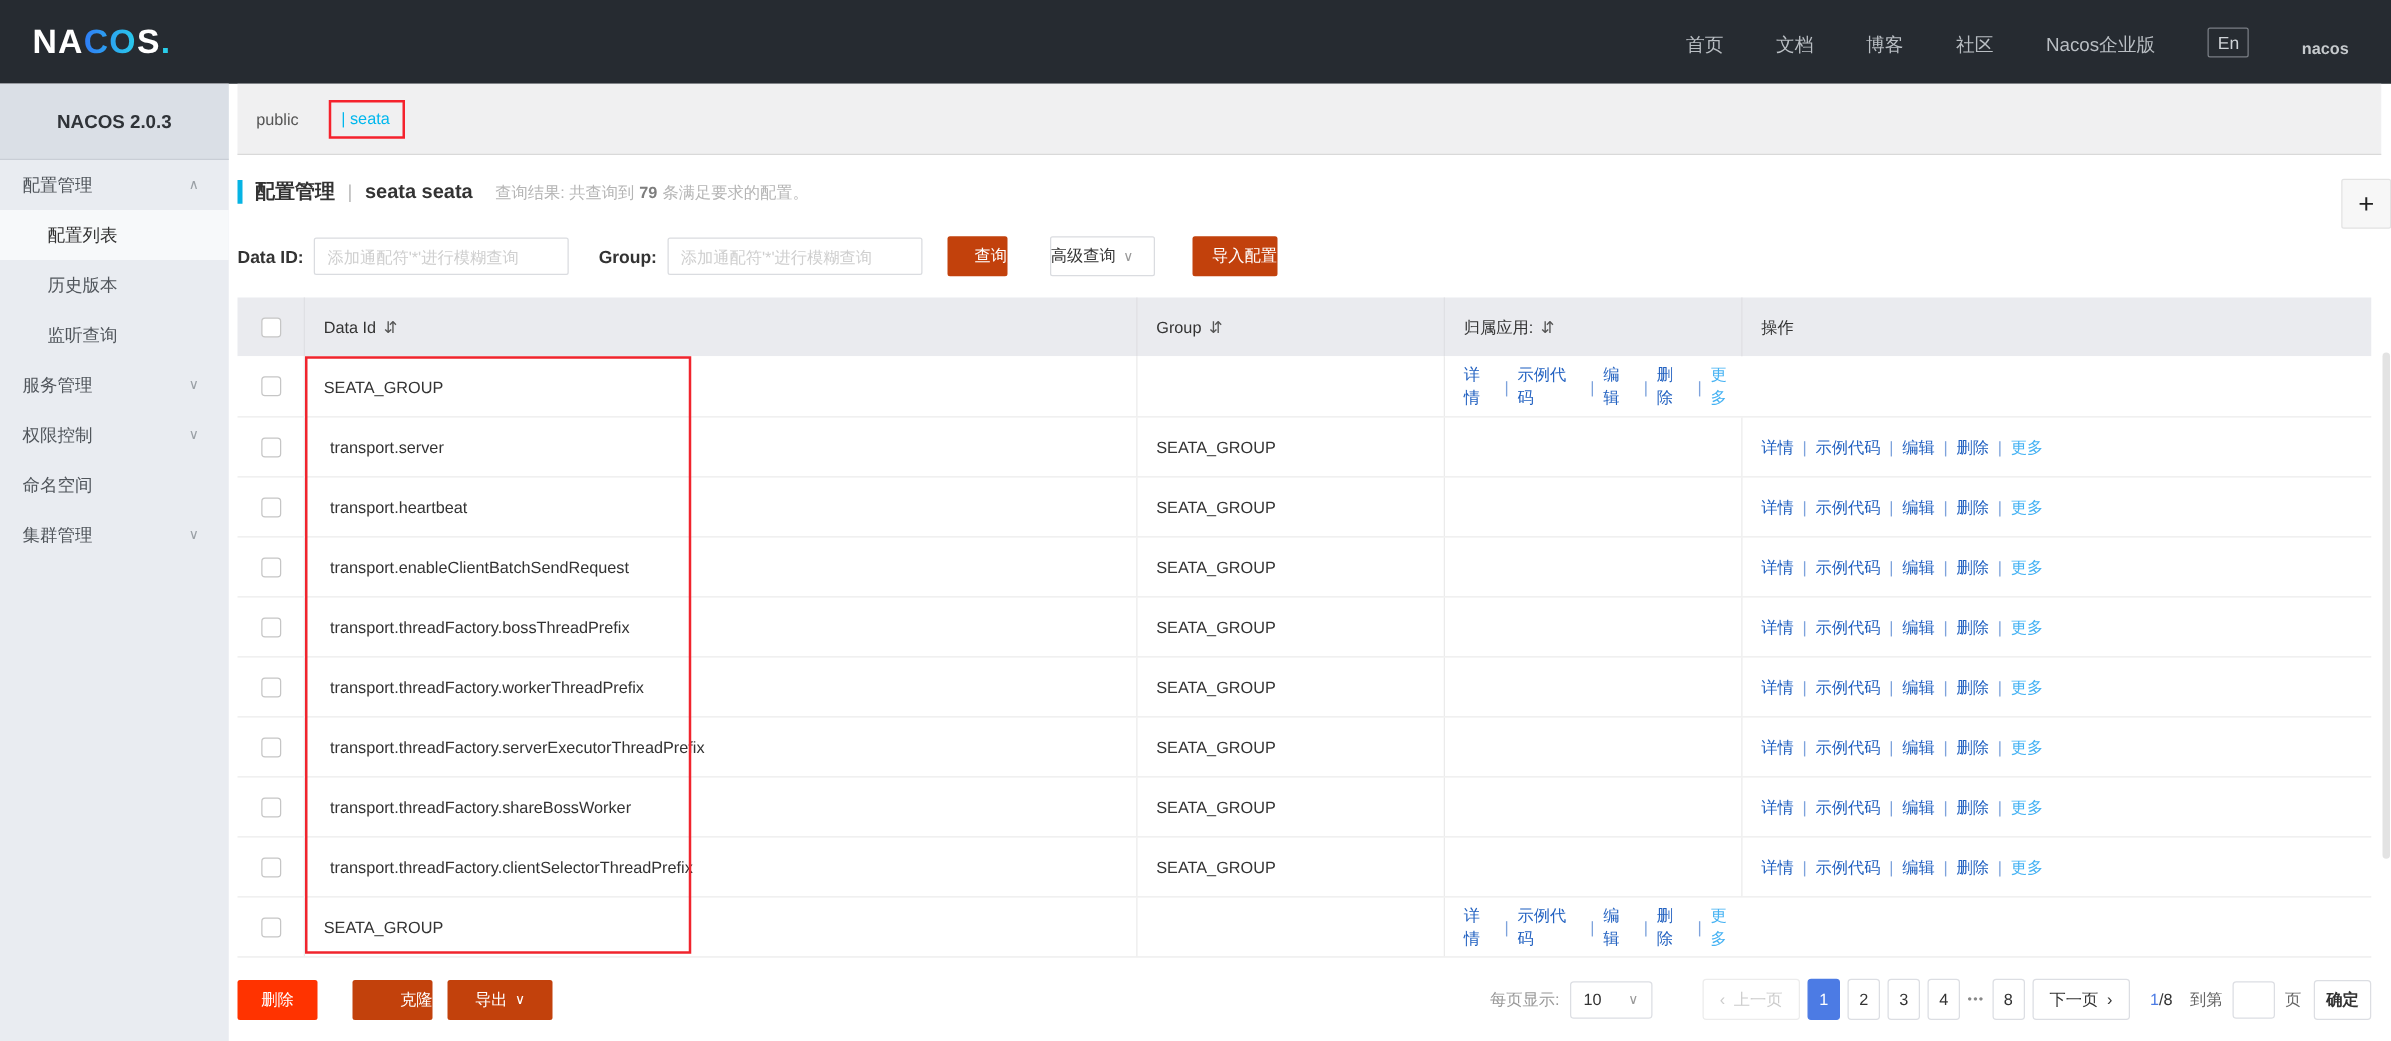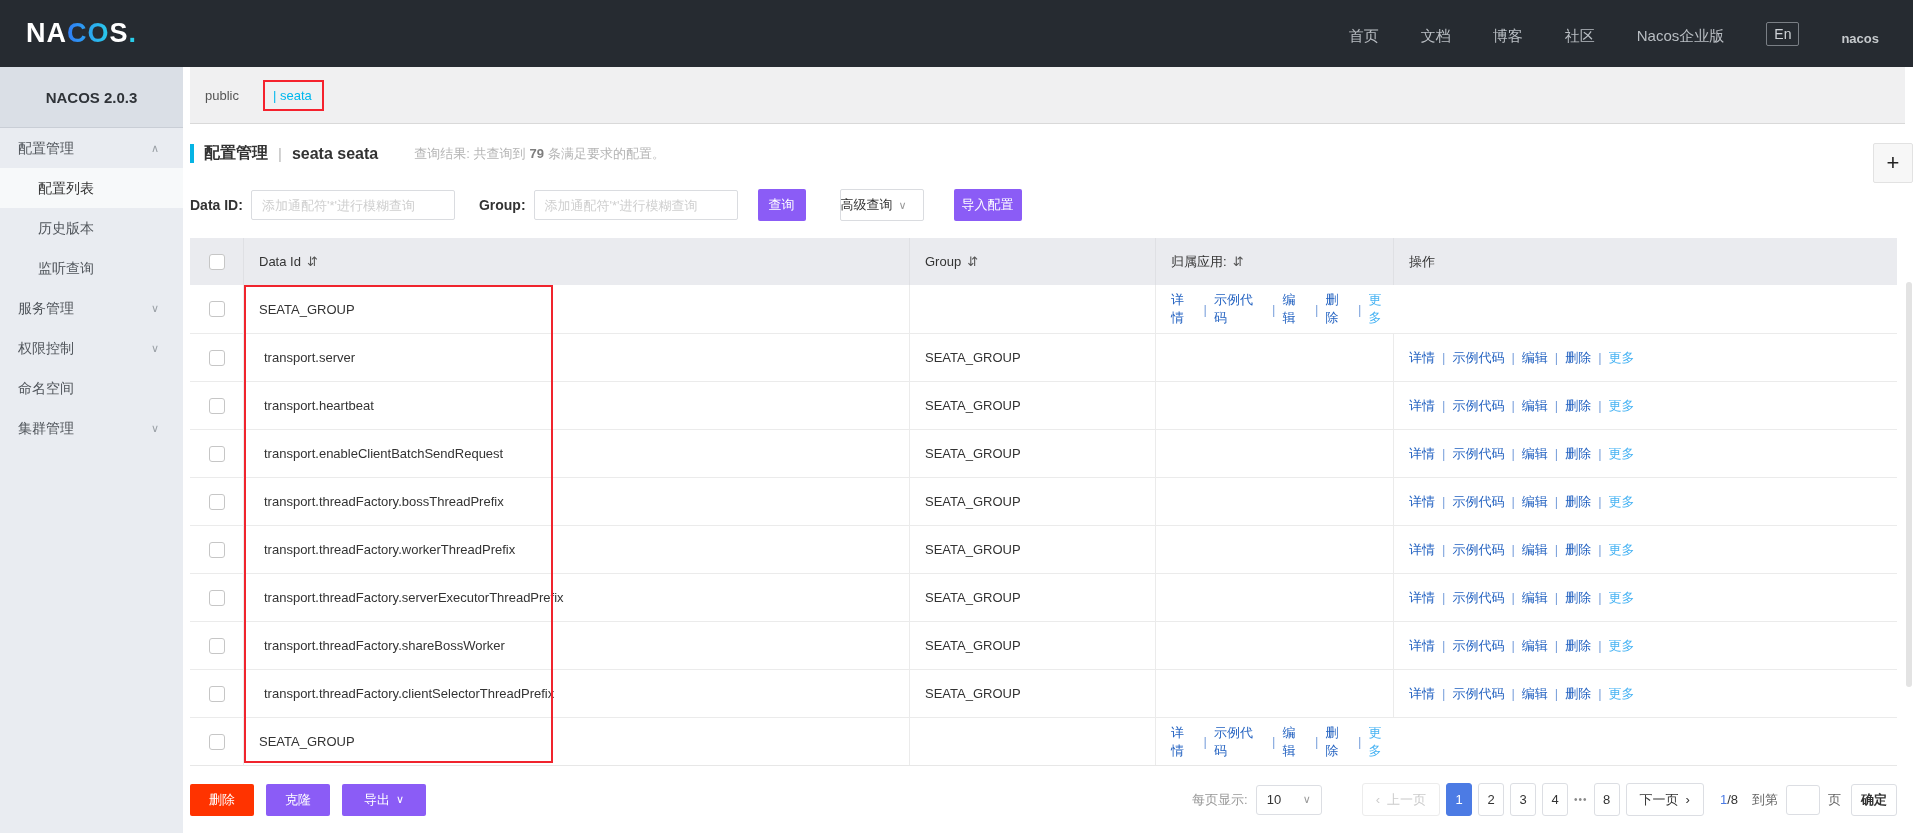--- a/index.html
+++ b/index.html
@@ -34,31 +34,31 @@
   .tab.active { color:#00b7ed; }
 
   .content { padding:0 16px 0 7px; position:relative; }
 
   
   .title-row { margin-top:19px; display:flex; align-items:center; }
   .title-bar { width:4px; height:19px; background:#06b4e4; margin-right:10px; }
   .page-title { font-size:16px; font-weight:bold; color:#333; }
   .title-sep { color:#b8b8b8; font-size:15px; margin:0 10px; }
   .page-ns { font-size:16px; font-weight:bold; color:#333; }
-  .result-text { margin-left:36px; font-size:13px; color:#b5b5b5; }
+  .result-text { margin-left:18px; font-size:13px; color:#b5b5b5; }
   .result-count { font-weight:bold; color:#7d7d7d; margin:0 4px; }
 
   
   .search-row { margin-top:21px; display:flex; align-items:center; height:40px; }
   .form-label { font-size:14px; font-weight:bold; color:#333; margin-right:8px; }
   .text-input { width:204px; height:30px; border:1px solid #dadce0; border-radius:2px; padding:0 10px; font-size:13px; color:#333; font-family:inherit; outline:none; }
   .text-input::placeholder { color:#cfcfcf; }
   .gap24 { width:24px; } .gap20 { width:20px; } .gap34 { width:34px; } .gap30 { width:30px; }
   .btn { border:none; border-radius:2px; font-size:13px; cursor:pointer; font-family:inherit; }
-  .btn-primary { background:#8b5cf6; color:#fff; }
+  .btn-primary { background:#c2410c; color:#fff;text-align:right; }
   .btn-query { width:48px; height:32px; }
   .btn-advanced { width:84px; height:32px; background:#fff; border:1px solid #dadce0; color:#333; display:inline-flex; align-items:center; gap:6px; }
   .btn-advanced .caret { color:#999; font-size:11px; }
   .btn-import { width:68px; height:32px; }
   .plus-btn { position:absolute; right:0; top:0; width:40px; height:40px; background:#f7f7f7; border:1px solid #e2e2e2; border-radius:2px; font-size:22px; color:#222; line-height:36px; text-align:center; cursor:pointer; }
 
   
   .table { margin-top:13px; position:relative; border-bottom:1px solid #e7e7e7; }
   .thead, .tr { display:grid; grid-template-columns:54px 666px 246px 238px 1fr; }
   .thead { background:#eaebef; height:47px; }
@@ -73,21 +73,21 @@
   .checkbox { width:16px; height:16px; background:#fff; border:1px solid #c6c6c6; border-radius:3px; display:inline-block; cursor:pointer; }
   .cell-dataid span { padding-left:5px; }
   .actions a { color:#2362c1; text-decoration:none; cursor:pointer; }
   .actions a.more { color:#45b2f3; }
   .actions .sep { color:#7ea3dc; margin:0 7px; }
   .red-overlay { position:absolute; left:54px; top:47px; width:309px; height:478px; border:2px solid #f0242d; pointer-events:none; }
 
   
   .footer-row { margin-top:17px; display:flex; align-items:center; }
   .btn-delete { width:64px; height:32px; background:#ff3300; color:#fff; }
-  .btn-clone { width:64px; height:32px; margin-left:12px; }
+  .btn-clone { width:64px; height:32px; margin-left:28px; }
   .btn-export { width:84px; height:32px; margin-left:12px; display:inline-flex; align-items:center; justify-content:center; gap:6px; }
   .btn-export .caret { font-size:11px; }
   .pager { margin-left:auto; display:flex; align-items:center; font-size:13px; }
   .page-size-label { color:#999; }
   .page-size-select { margin-left:8px; width:66px; height:30px; border:1px solid #dcdee3; border-radius:3px; background:#fff; display:inline-flex; align-items:center; justify-content:space-between; padding:0 10px; color:#333; cursor:pointer; }
   .page-size-select .caret { color:#999; font-size:11px; }
   .pg-prev { margin-left:40px; height:33px; padding:0 13px; border:1px solid #ececec; border-radius:3px; background:#fff; color:#ccc; display:inline-flex; align-items:center; gap:7px; }
   .pg-num { width:26px; height:33px; margin-left:6px; border:1px solid #dcdee3; border-radius:3px; background:#fff; color:#333; display:inline-flex; align-items:center; justify-content:center; cursor:pointer; }
   .pg-num.active { background:#4c7be4; border-color:#4c7be4; color:#fff; }
   .pg-ellipsis { margin-left:6px; color:#888; font-size:10px; letter-spacing:1px; }

